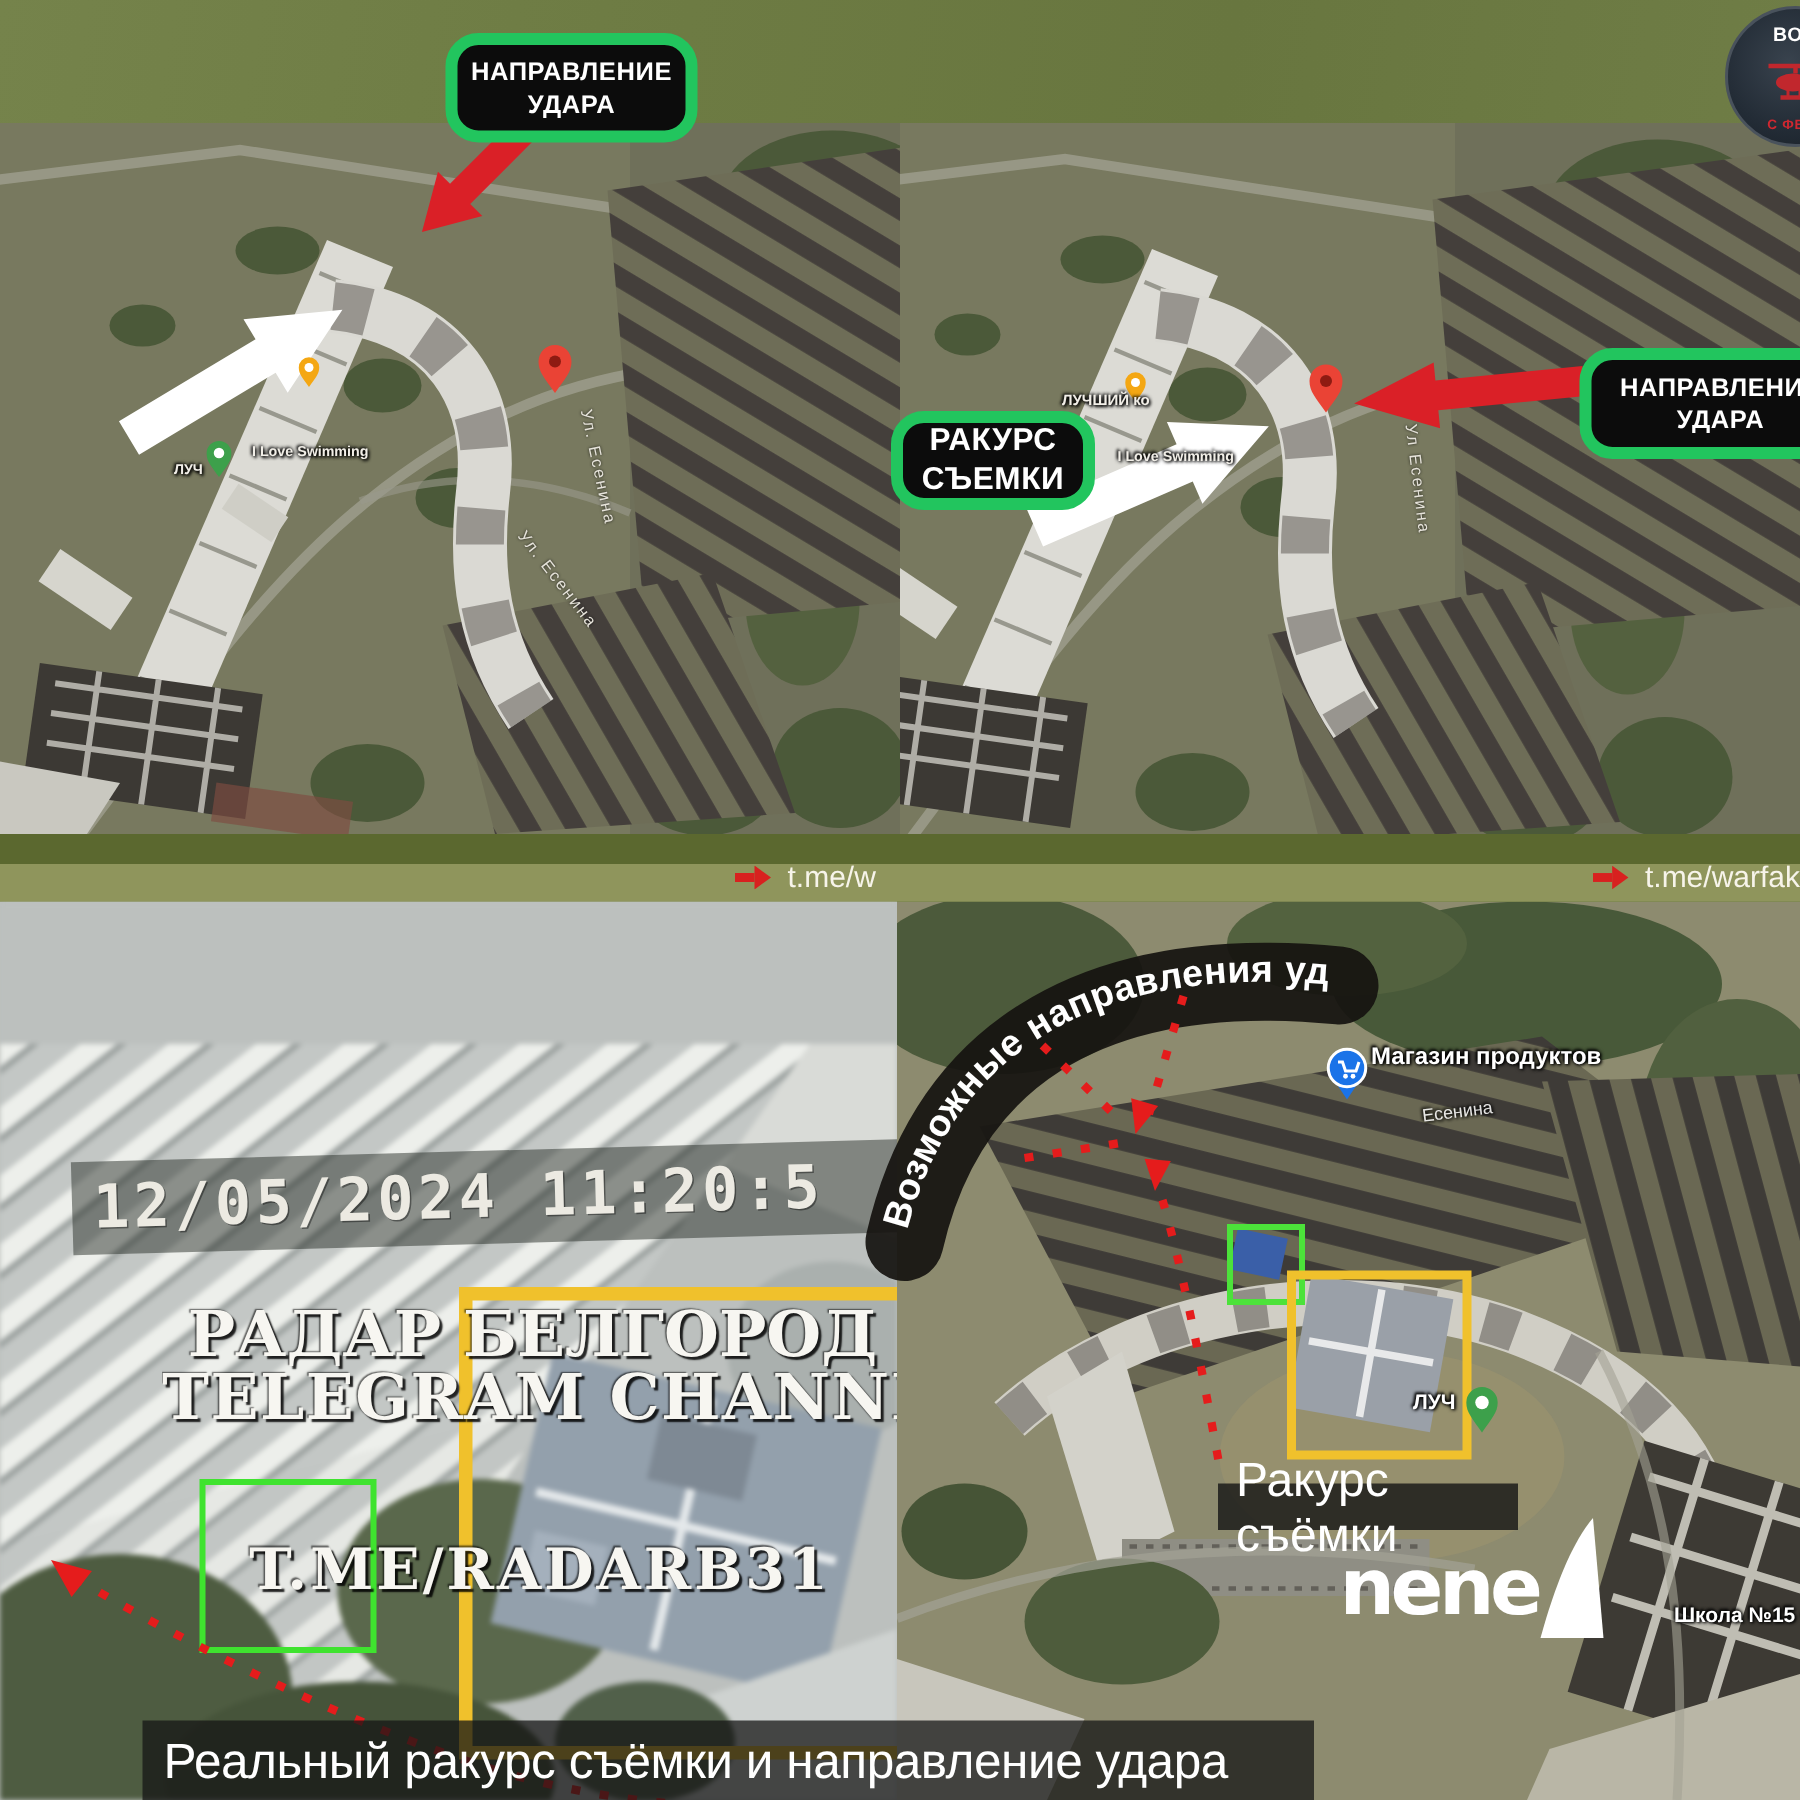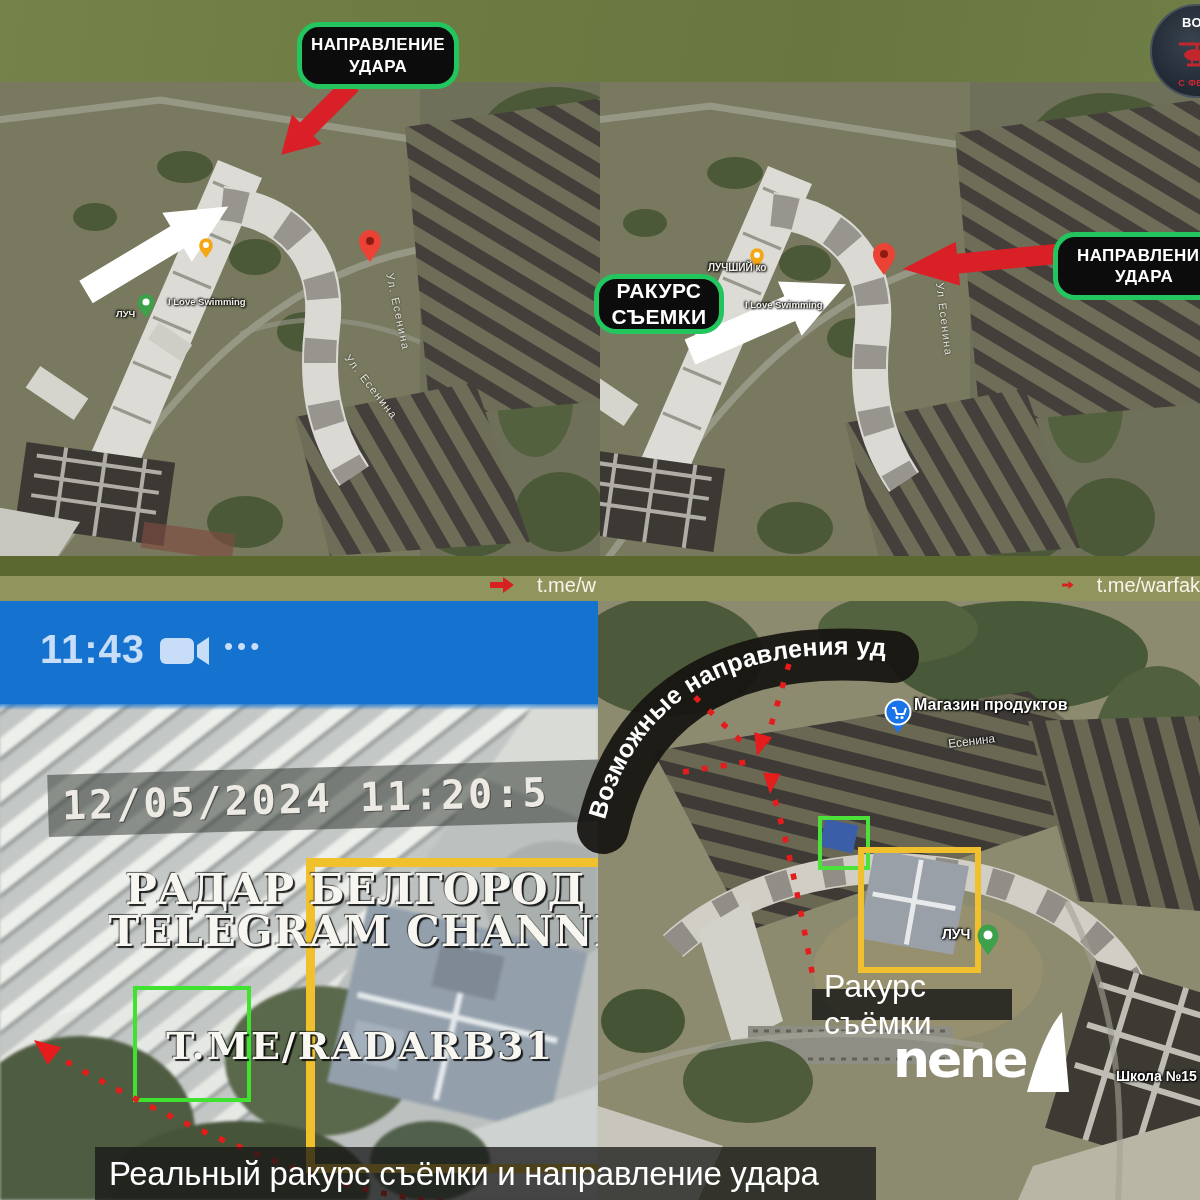--- a/index.html
+++ b/index.html
@@ -10,26 +10,26 @@
   .panel{position:absolute;overflow:hidden;z-index:2;}
   #map-tl{left:0;top:82px;width:600px;height:474px;}
   #map-tr{left:600px;top:82px;width:600px;height:474px;}
   #video-panel{left:0;top:601px;width:598px;height:599px;background:#bcc0be;}
   #map-br{left:598px;top:601px;width:602px;height:599px;}
   .panel > svg.bg{position:absolute;left:0;top:0;z-index:1;}
   .blurwrap{position:absolute;inset:0;filter:blur(1.6px);z-index:1;}
 
   .strip-dark{position:absolute;left:0;top:556px;width:1200px;height:20px;background:#5b682f;z-index:3;}
   .strip-light{position:absolute;left:0;top:576px;width:1200px;height:25px;background:#8f955c;z-index:3;}
-  .tme{position:absolute;top:577px;height:16px;display:flex;align-items:center;gap:23px;
+  .tme{position:absolute;top:577px;height:16px;display:flex;align-items:center;gap:11px;
        color:#f7f4ea;font-size:20px;white-space:nowrap;overflow:hidden;z-index:6;}
   #tme-left{left:490px;width:108px;}
   #tme-right{left:1062px;width:138px;}
 
-  .pill{position:absolute;background:#0c0c0c;border:5px solid #22c55e;border-radius:22px;
+  .pill{position:absolute;background:#0c0c0c;border:8px solid #22c55e;border-radius:22px;
         color:#fff;font-weight:bold;display:flex;flex-direction:column;align-items:center;
         justify-content:center;text-align:center;line-height:1.25;letter-spacing:.4px;z-index:6;}
   #pill-strike-l{left:297px;top:22px;width:152px;height:57px;font-size:17px;}
   #pill-angle-l{left:17px;top:263px;width:197px;height:37px;font-size:19px;}
   #pill-angle-r{left:594px;top:274px;width:120px;height:50px;font-size:21px;}
   #pill-strike-r{left:1053px;top:232px;width:172px;height:58px;font-size:17px;}
 
   .caption{position:absolute;background:rgba(22,22,22,.75);color:#fff;z-index:7;}
   #caption-top{left:113px;top:433px;width:770px;padding:7px 14px 9px;font-size:30px;
                line-height:44px;letter-spacing:-.3px;}
@@ -212,28 +212,20 @@
           <rect x="345" y="322" width="225" height="185" fill="#93a0ac"></rect>
           <path d="M355 415 h205 M455 328 v172" stroke="#e4e8ea" stroke-width="6"></path>
           <rect x="425" y="345" width="65" height="45" fill="#7e8994"></rect>
           <rect x="360" y="440" width="50" height="40" fill="#a4b0bc"></rect>
         </g>
         <polygon points="470,530 598,485 598,599 450,599" fill="#ced2d0"></polygon>
         <ellipse cx="430" cy="560" rx="60" ry="40" fill="#51604a"></ellipse>
       </svg>
     </div>
 
-    <div id="bluebar">
-      <span id="status-time">11:43</span>
-      <svg id="camera-icon" width="52" height="32" viewBox="0 0 52 32">
-        <rect x="0" y="3" width="34" height="26" rx="6" fill="#c7ddf8"></rect>
-        <polygon points="37,10 49,2 49,30 37,22" fill="#c7ddf8"></polygon>
-      </svg>
-      <span id="menu-dots">•••</span>
-    </div>
 
     <div id="cctv-timestamp">12/05/2024 11:20:5</div>
 
     <div class="box" id="vid-green"></div>
     <div class="box" id="vid-yellow"></div>
 
     <div class="wm" id="wm1">РАДАР БЕЛГОРОД</div>
     <div class="wm" id="wm2">TELEGRAM CHANNEL</div>
     <div class="wm" id="wm3">T.ME/RADARB31</div>
   </div>

